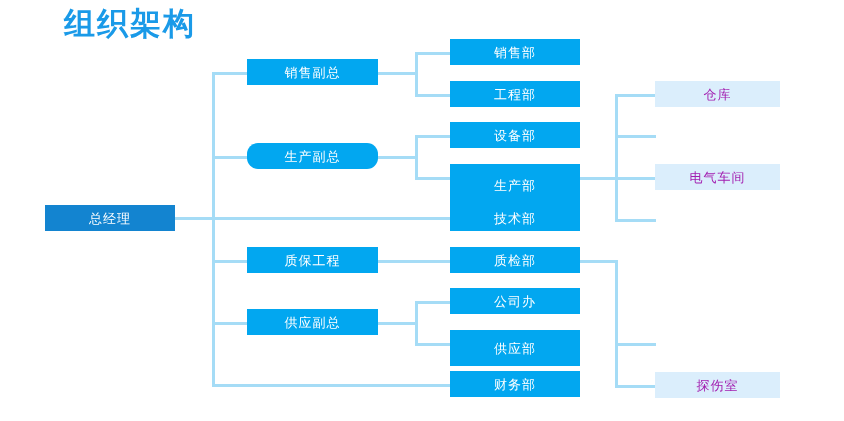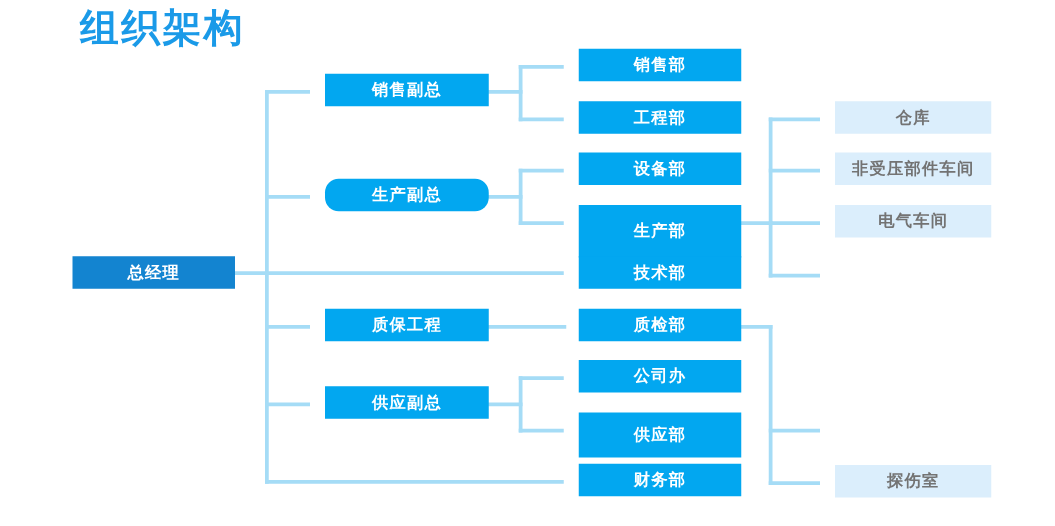--- a/index.html
+++ b/index.html
@@ -28,37 +28,36 @@
     line-height: 38px;
     white-space: nowrap;
   }
   .node {
     position: absolute;
     box-sizing: border-box;
     display: flex;
     align-items: center;
     justify-content: center;
     font-size: 13px;
-    font-weight: bold;
+    font-weight: normal;
     letter-spacing: 1px;
     white-space: nowrap;
     line-height: 1;
-    margin-left: 13px;
   }
   .node.root {
     background: #1384d0;
     color: #ffffff;
   }
   .node.l2, .node.l3 {
     background: #02a7f0;
     color: #ffffff;
   }
   .node.l4 {
     background: #dbeefc;
-    color: #737373;
+    color: #a21caf;
   }
   .conn {
     position: absolute;
     background: #a5dcf6;
   }
   .conn.h { height: 3px; }
   .conn.v { width: 3px; }
 </style>
 </head>
 <body>
@@ -118,17 +117,16 @@
   <div class="node l3" style="left:450px; top:81px; width:130px; height:26px;">工程部</div>
   <div class="node l3" style="left:450px; top:122px; width:130px; height:26px;">设备部</div>
   <div class="node l3" style="left:450px; top:164px; width:130px; height:42px;text-align:center;">生产部</div>
   <div class="node l3" style="left:450px; top:205px; width:130px; height:26px;">技术部</div>
   <div class="node l3" style="left:450px; top:247px; width:130px; height:26px;">质检部</div>
   <div class="node l3" style="left:450px; top:288px; width:130px; height:26px;">公司办</div>
   <div class="node l3" style="left:450px; top:330px; width:130px; height:36px;">供应部</div>
   <div class="node l3" style="left:450px; top:371px; width:130px; height:26px;">财务部</div>
 
   <div class="node l4" style="left:655px; top:81px; width:125px; height:26px;">仓库</div>
-  <div class="node l4" style="left:655px; top:122px; width:125px; height:26px;">非受压部件车间</div>
   <div class="node l4" style="left:655px; top:164px; width:125px; height:26px;">电气车间</div>
   <div class="node l4" style="left:655px; top:372px; width:125px; height:26px;">探伤室</div>
 
 </div>
 
 </body></html>

